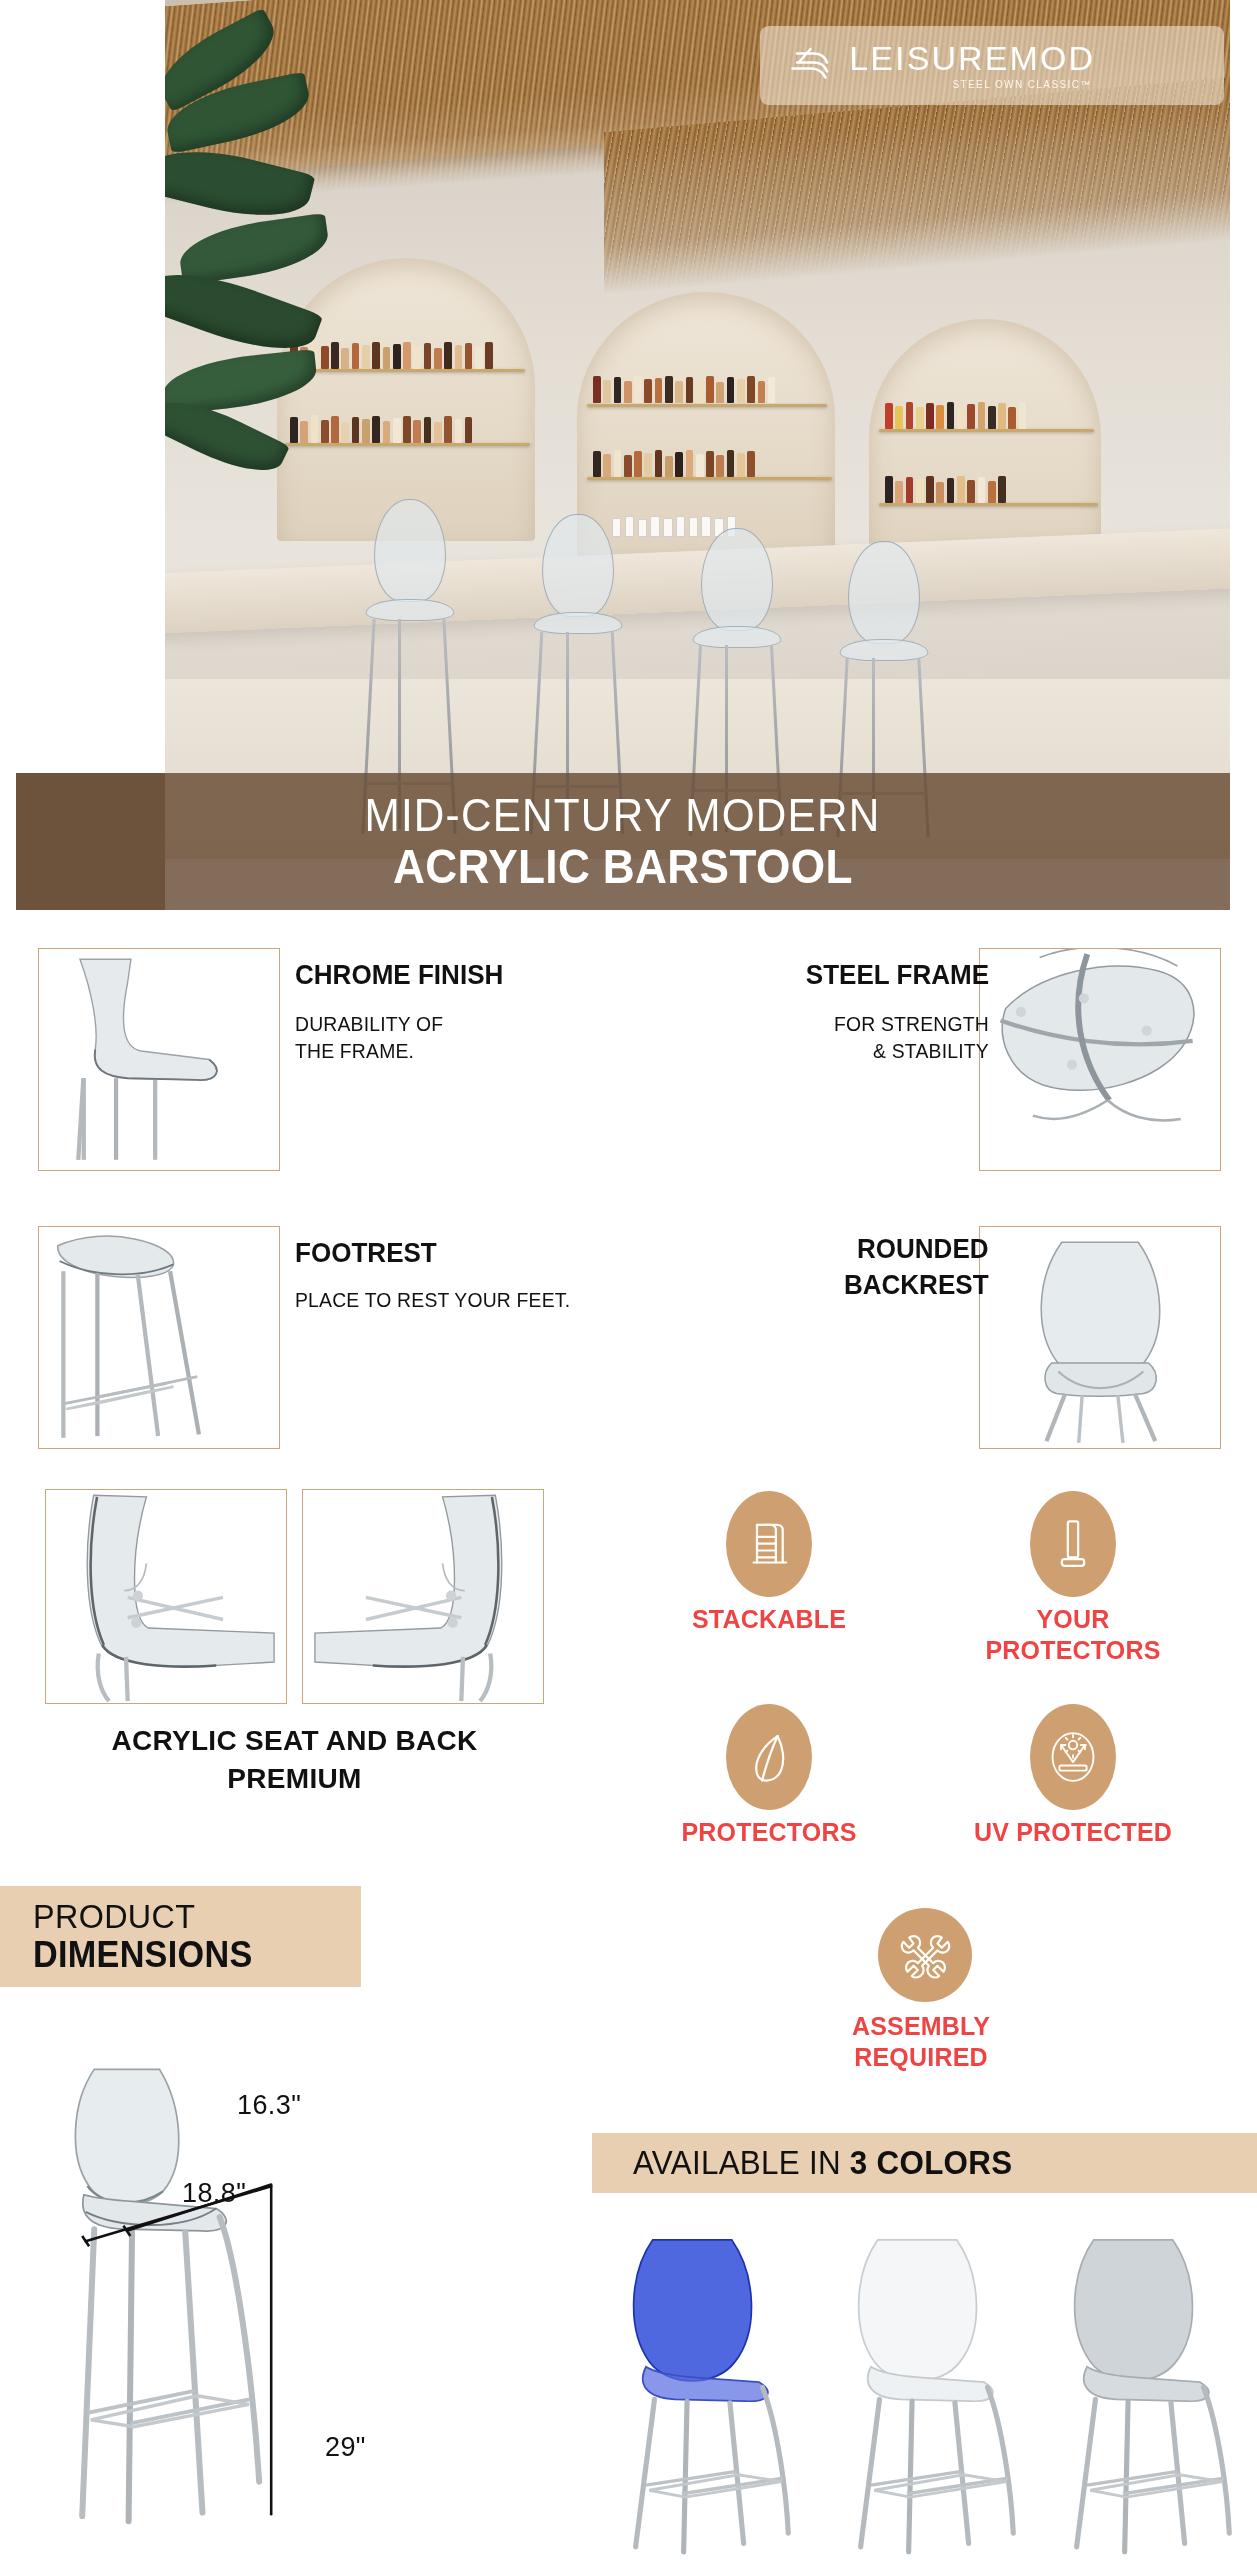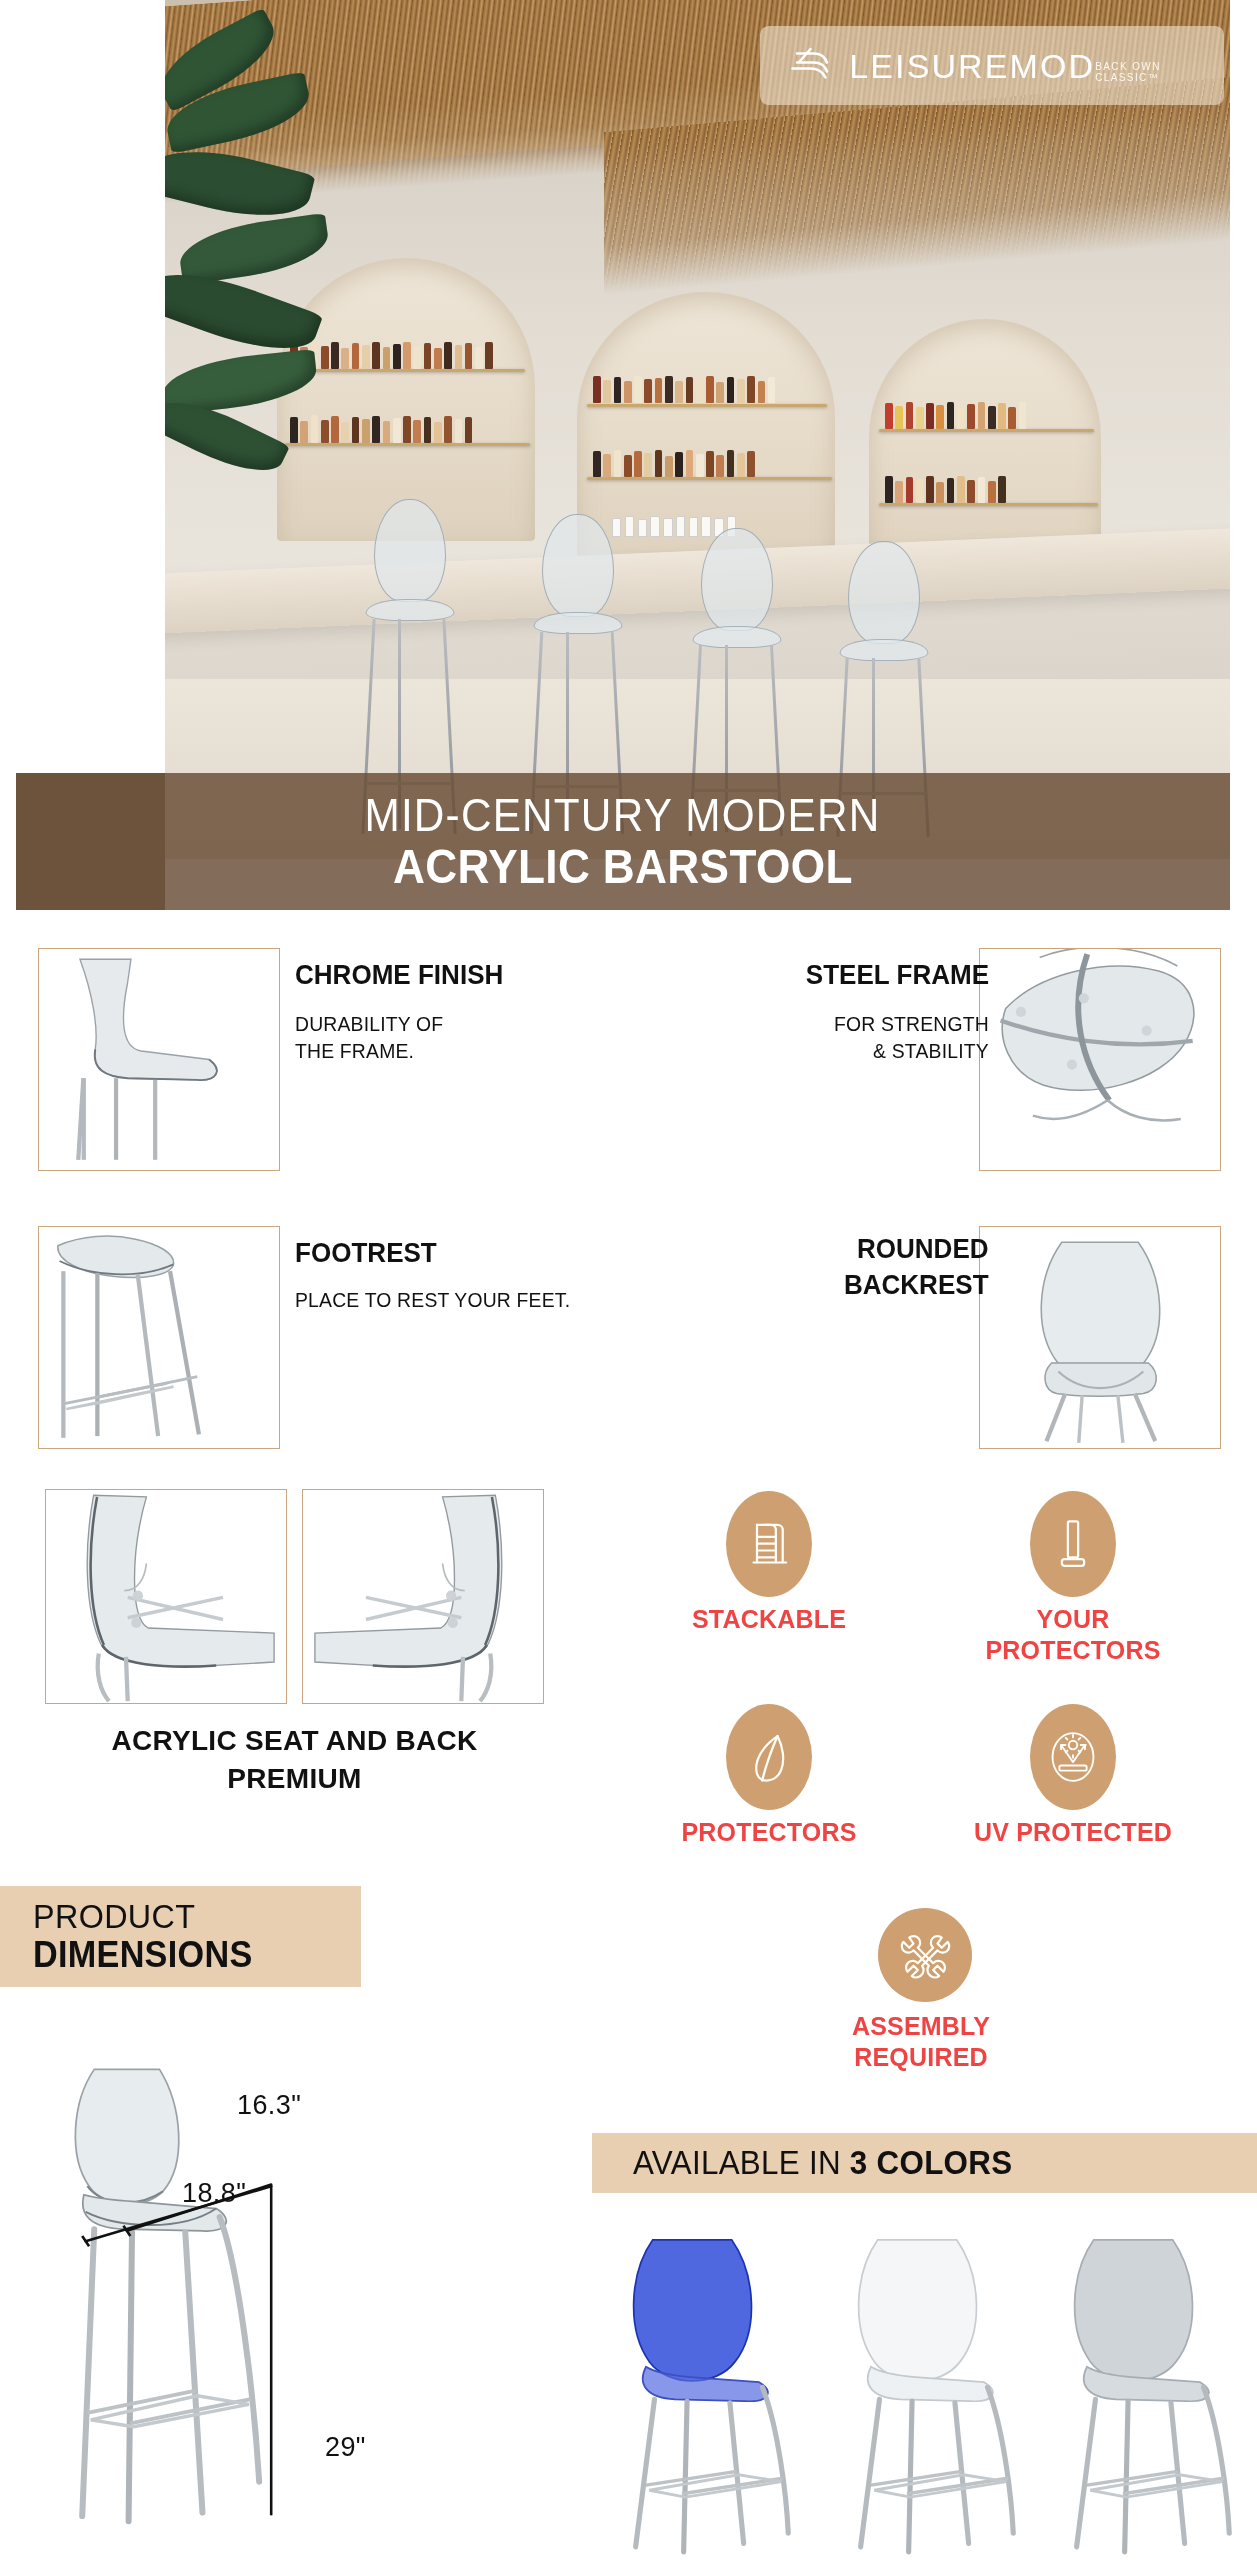--- a/index.html
+++ b/index.html
@@ -104,21 +104,21 @@
     transform:scaleX(.92); line-height:1.08; margin-top:1.7px;
   }
 
   
   .logo-wrap {
     position:absolute; left:760px; top:26px; width:464px; height:79px;
     background: rgba(236,222,203,.62); border-radius:8.6px;
     display:flex; align-items:center; padding-left:31px;
   }
   .logo-icon { width:48px; height:39px; flex:0 0 auto; margin-right:10.3px; }
-  .logo-text { display:flex; flex-direction:row; }
+  .logo-text { display:flex; flex-direction:column; }
   .logo-main { font-size:34px; letter-spacing:2.1px; color:#ffffff; font-weight:400; line-height:1; }
   .logo-sub { font-size:10px; letter-spacing:1.4px; color:#fdf7ee; align-self:flex-end; margin-top:4.3px; margin-right:3.4px; }
 
   
   .frame { position:absolute; border:1.7px solid #CBA57B; background:#fff; overflow:hidden; }
 
   .feat-title { position:absolute; font-size:28px; font-weight:700; color:#111; letter-spacing:0px; transform:scaleX(.93); transform-origin:left center; }
   .feat-title.r { transform-origin:right center; }
   .feat-desc { position:absolute; font-size:20.6px; color:#111; font-weight:400; line-height:1.32; letter-spacing:0.2px; transform:scaleX(.94); transform-origin:left center; }
   .feat-desc.r { transform-origin:right center; text-align:right; }
@@ -356,21 +356,21 @@
     <svg class="logo-icon" viewBox="0 0 64 52">
       <g fill="none" stroke="#ffffff" stroke-width="3.4" stroke-linecap="round">
         <path d="M8 10 L30 10 Q44 10 48 22"></path>
         <path d="M8 22 L30 22 Q44 22 48 34"></path>
         <path d="M2 30 L26 30 Q40 30 46 42"></path>
         <path d="M26 4 L12 20"></path>
       </g>
     </svg>
     <div class="logo-text">
       <div class="logo-main">LEISUREMOD</div>
-      <div class="logo-sub">BACK OWN CLASSIC™</div>
+      <div class="logo-sub">STEEL OWN CLASSIC™</div>
     </div>
   </div>
 
   <div class="banner-solid"></div>
   <div class="banner">
     <div class="banner-line1">MID-CENTURY MODERN</div>
     <div class="banner-line2">ACRYLIC BARSTOOL</div>
   </div>
 
   <div class="frame" style="left:38px; top:948px; width:242px; height:223px;">

